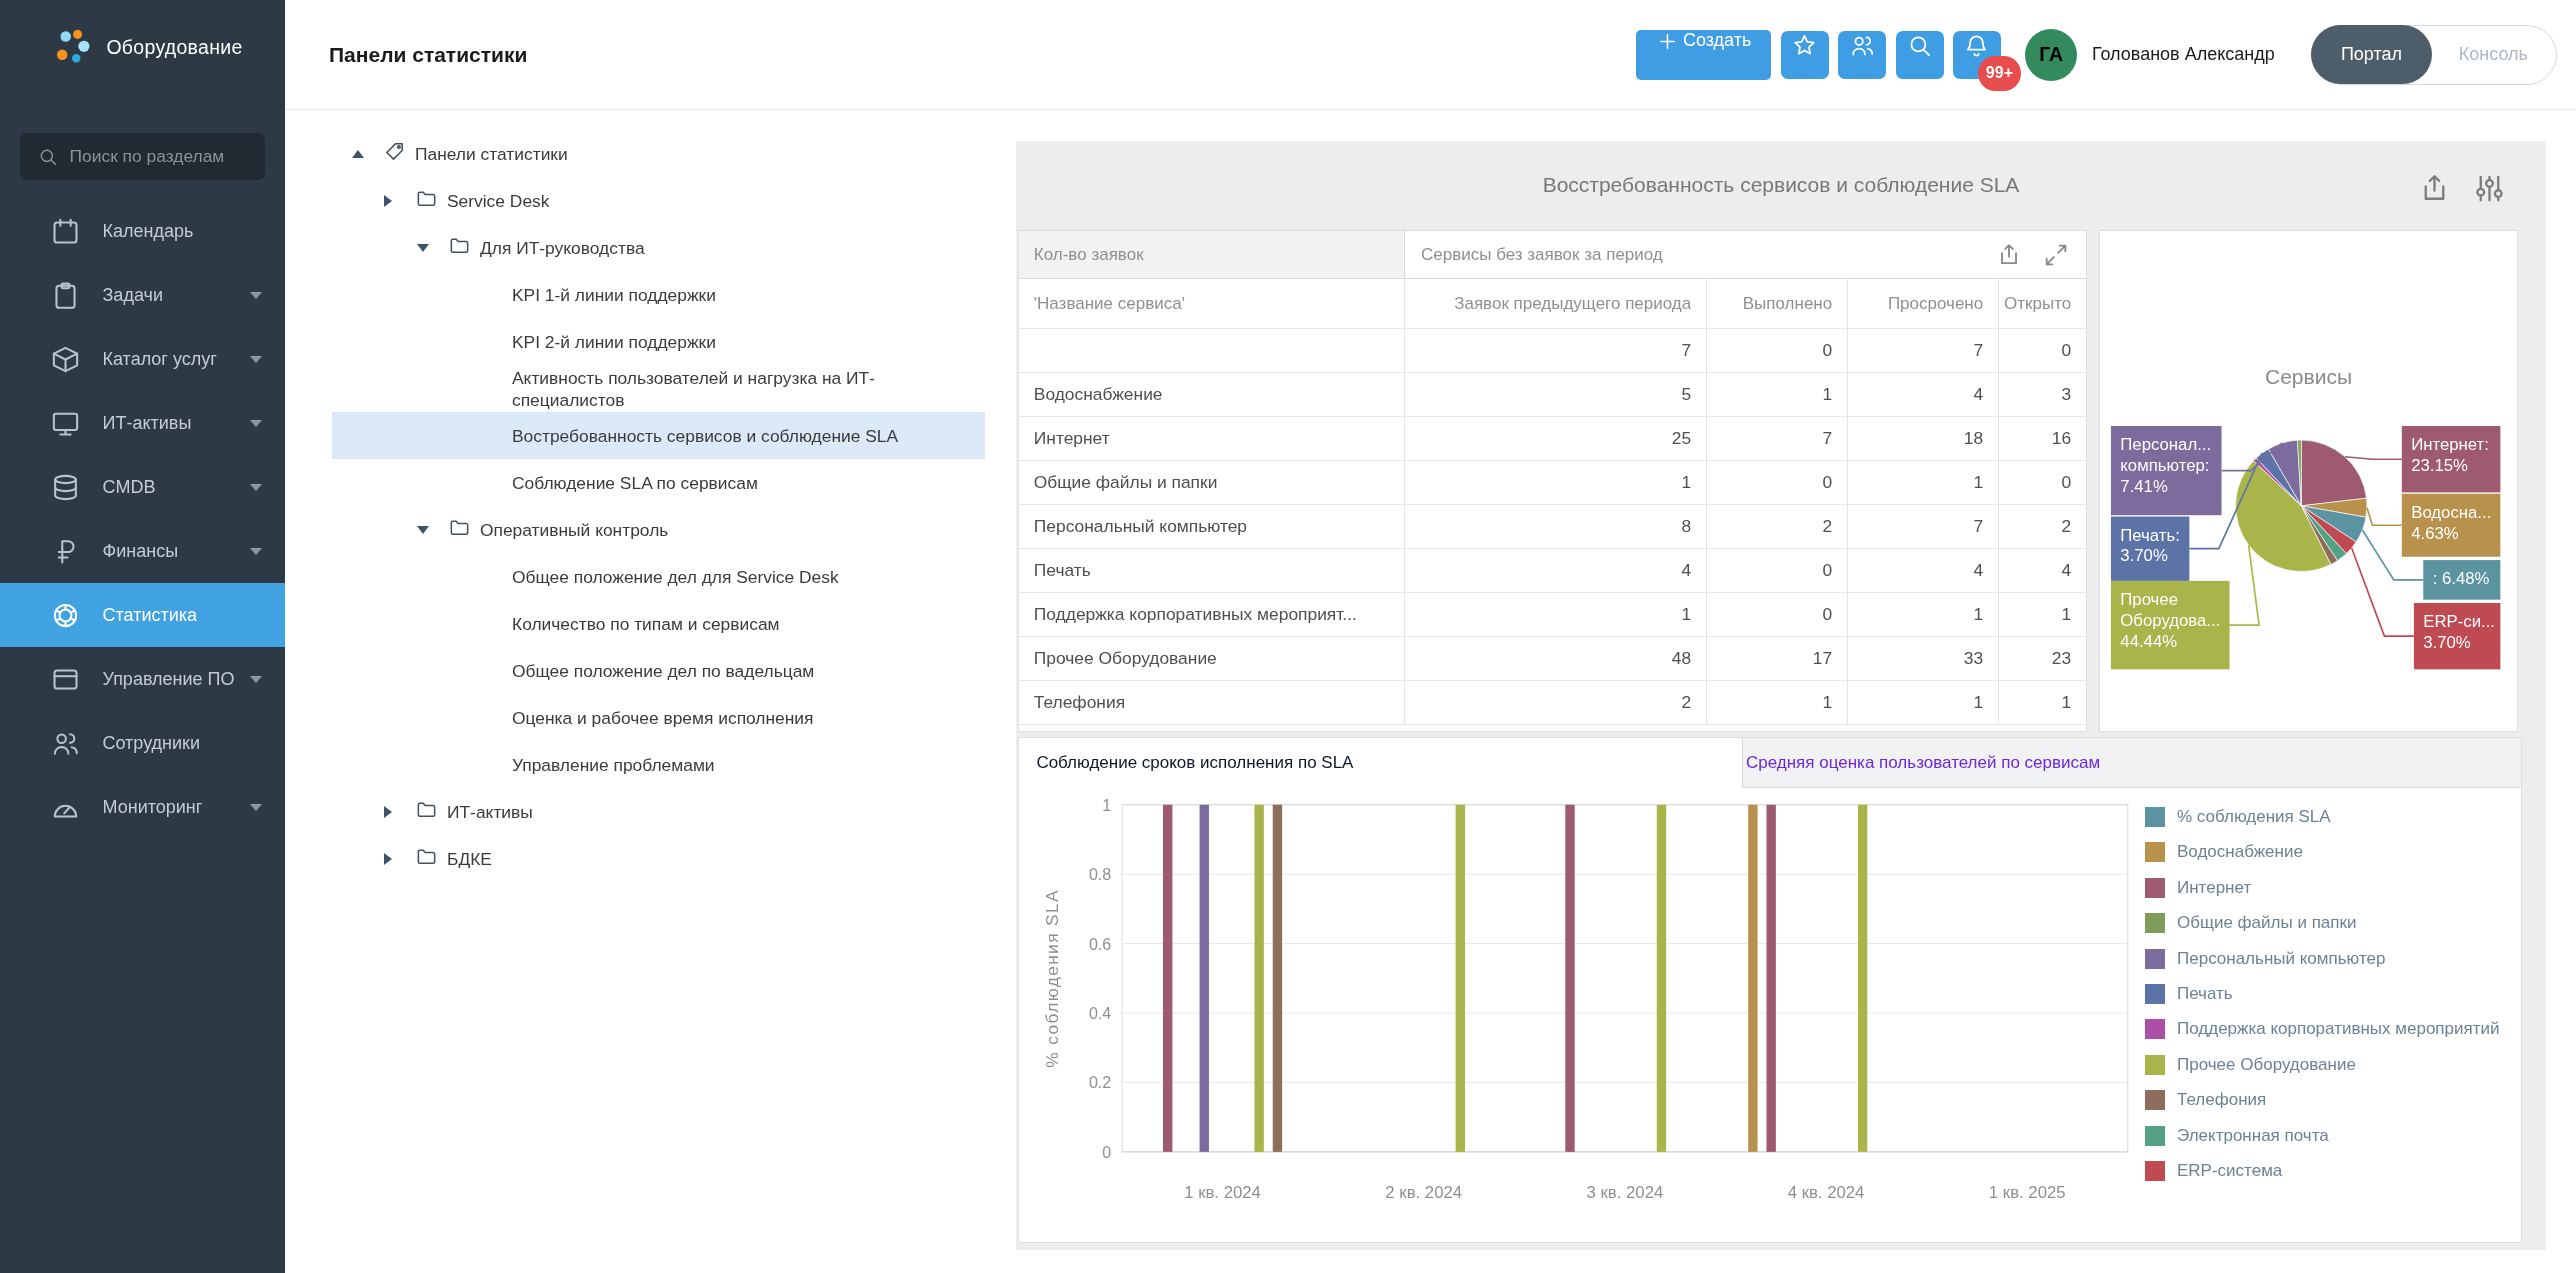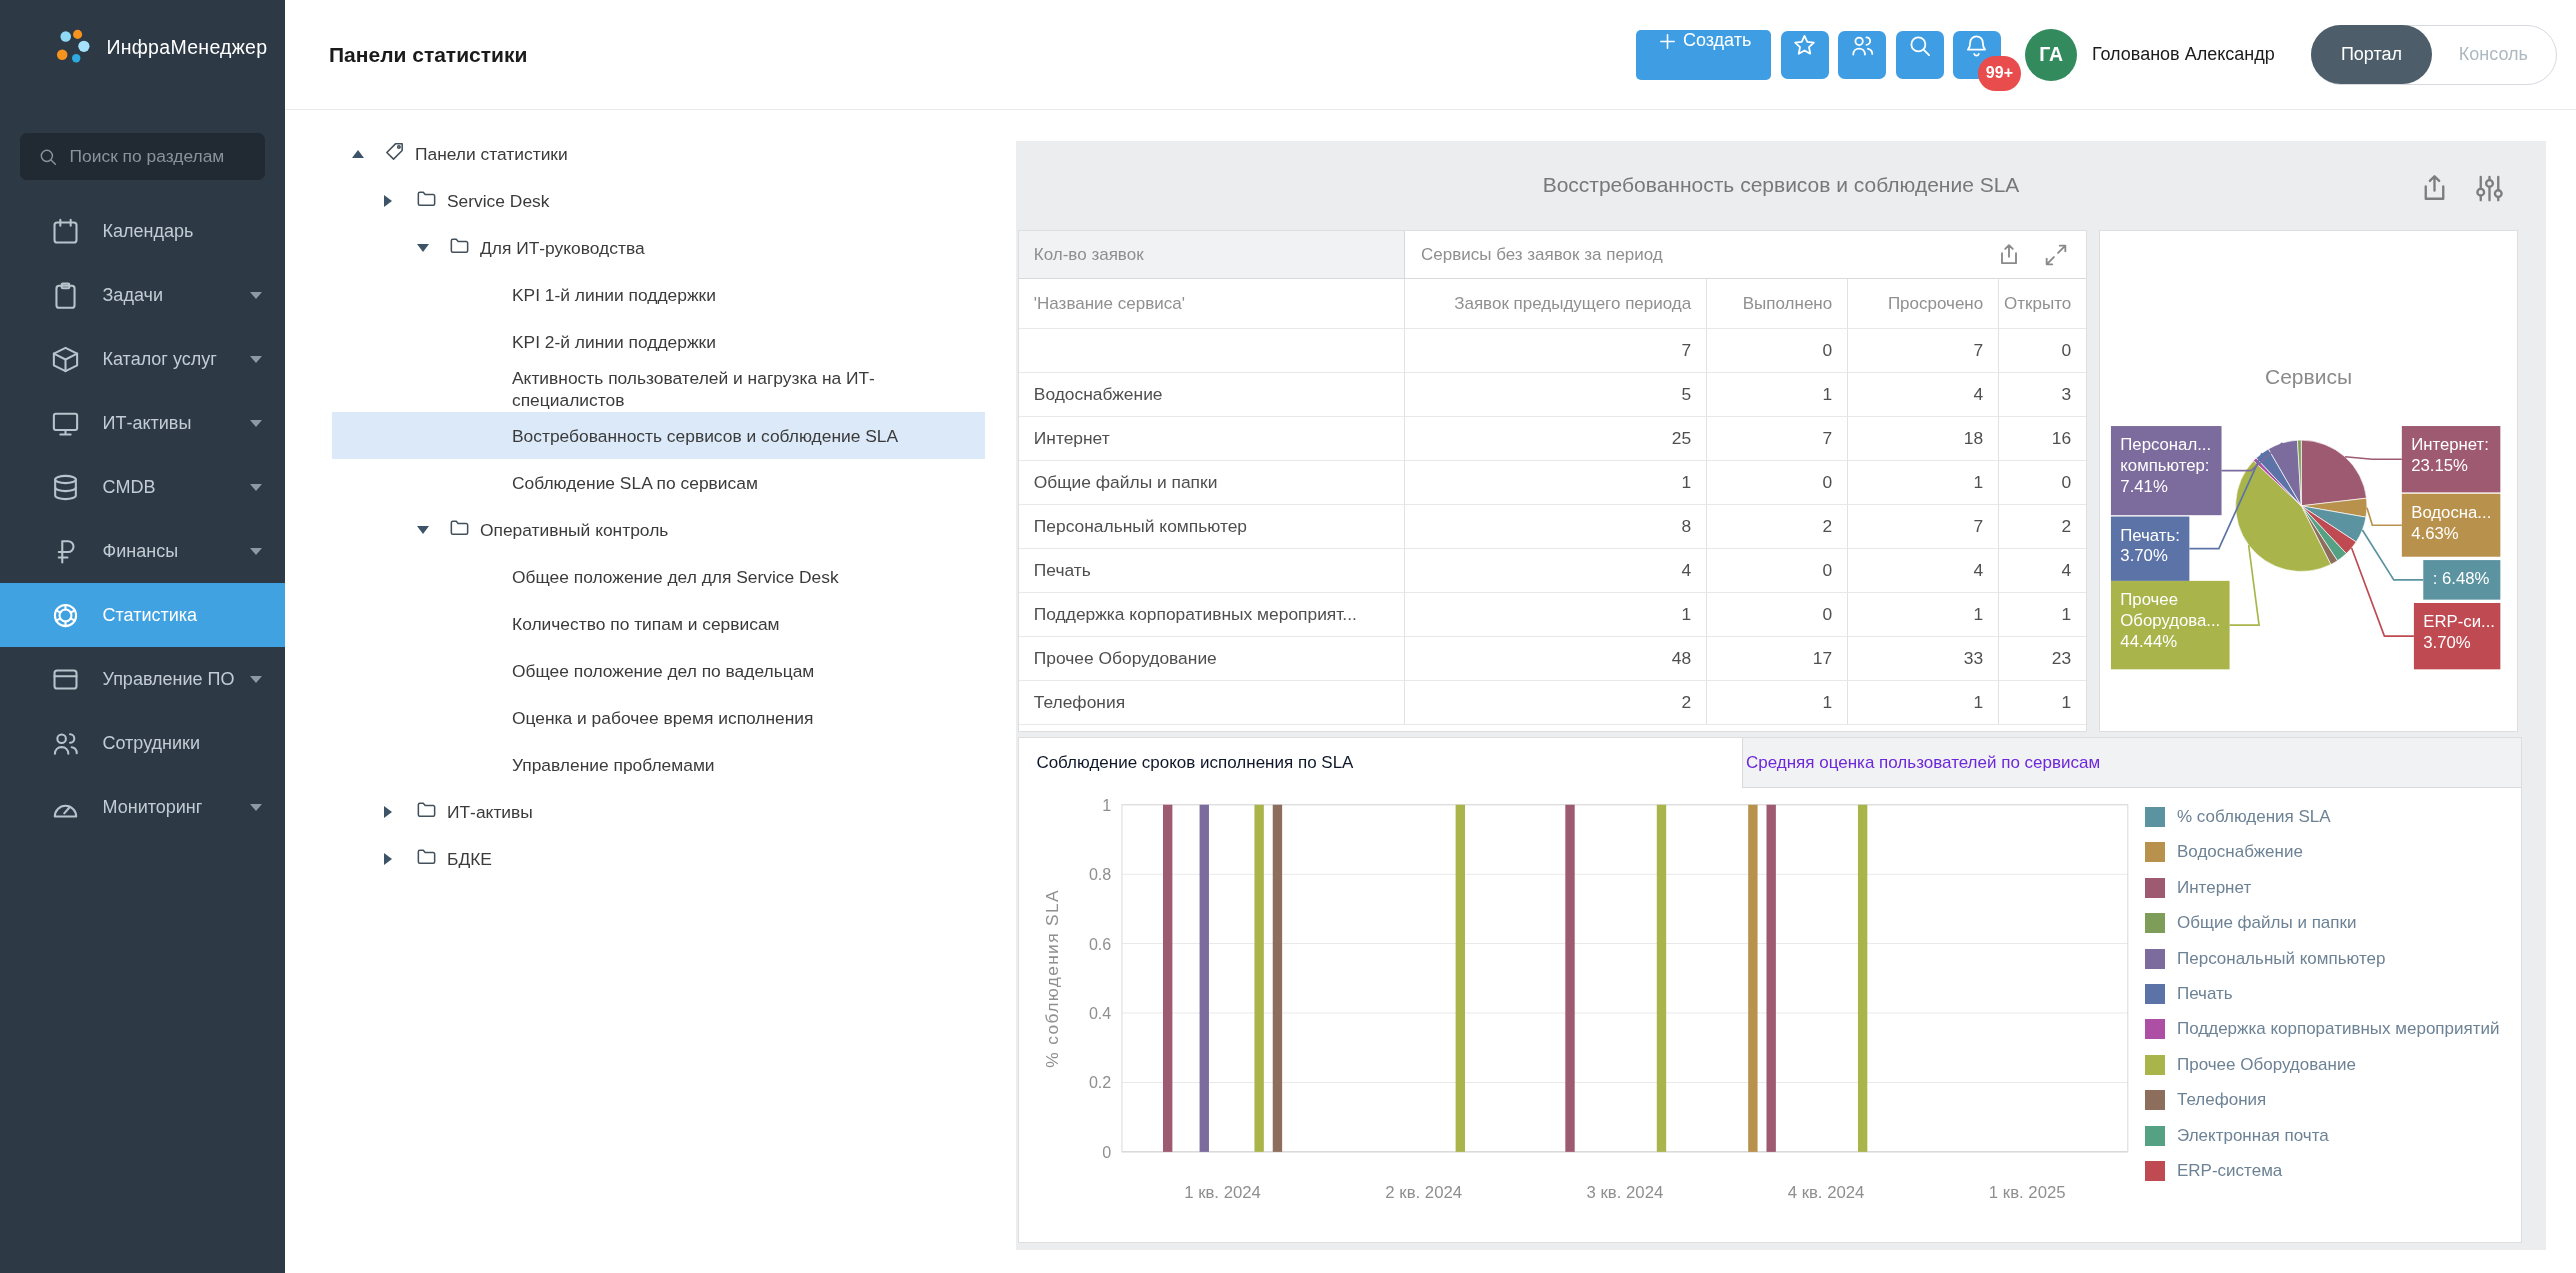--- a/index.html
+++ b/index.html
@@ -30,21 +30,21 @@
   .page-title{font-size:21px;font-weight:700;color:#1b1b1b}
   .topbar-right{margin-left:auto;display:flex;align-items:center;gap:9.4px}
   .btn-create{height:50px;padding:0 20px;background:#3f9ee3;border:none;border-radius:5px;color:#fff;font-size:18px;
       display:flex;align-items:flex-start;gap:4px;cursor:pointer;font-family:inherit}
   .btn-create .pl-icon{width:23px;height:23px}
   .icon-btn{width:48px;height:48px;background:#3f9ee3;border:none;border-radius:6.7px;display:flex;
       justify-content:center;position:relative;cursor:pointer}
   .icon-btn .tb-icon{width:27px;height:27px;color:#fff}
   .badge{position:absolute;right:-20px;bottom:-12px;min-width:43px;height:35px;border-radius:17.4px;background:#e84c4c;
       color:#fff;font-size:16px;font-weight:700;display:flex;align-items:center;justify-content:center;padding:0 6.7px;box-sizing:border-box}
-  .avatar{width:52px;height:52px;border-radius:50%;background:#338a5d;color:#ffffff;font-size:19.5px;font-weight:700;
+  .avatar{width:52px;height:52px;border-radius:50%;background:#338a5d;color:#000000;font-size:19.5px;font-weight:700;
       display:flex;align-items:center;justify-content:center;margin-left:14.8px;flex:none;cursor:pointer}
   .user-name{font-size:18px;color:#1b1b1b;margin:0 27px 0 5.4px;white-space:nowrap}
   .toggle{height:60px;border-radius:30px;background:#fff;border:1.3px solid #d6dade;display:flex;align-items:center;box-sizing:border-box}
   .seg-portal{height:59px;margin:-0.7px;border-radius:29.5px;background:#4d5d6a;color:#fff;display:flex;align-items:center;
       padding:0 29.5px;font-size:18px;cursor:pointer}
   .seg-console{color:#aeb8c0;font-size:18px;padding:0 28px;cursor:pointer}
   
   .tree{position:absolute;left:285px;top:111px;width:720px;height:1162px;background:#fff;padding-top:19px;box-sizing:border-box}
   .tree-row{display:flex;align-items:center;min-height:47px;margin:0 20px 0 47px;font-size:17.4px;color:#3b3b3b;
       cursor:pointer;box-sizing:border-box;line-height:22px;padding-right:24px}
@@ -94,21 +94,21 @@
 
 <aside class="sidebar">
   <div class="logo-row">
     <svg width="42" height="40" viewBox="0 0 60 56">
       <circle cx="21" cy="13" r="7.5" fill="#8fd9f7"></circle>
       <circle cx="38" cy="10" r="6.5" fill="#f6921e"></circle>
       <circle cx="47" cy="27" r="8" fill="#a5e1fb"></circle>
       <circle cx="36" cy="44" r="6" fill="#2fa9e1"></circle>
       <circle cx="16" cy="39" r="7.5" fill="#f6921e"></circle>
     </svg>
-    <span class="brand">ИнфраМенеджер</span>
+    <span class="brand">Оборудование</span>
   </div>
   <div class="search-box">
     <span class="s-icon"><svg viewBox="0 0 24 24" fill="none" stroke="currentColor" stroke-width="1.6" stroke-linecap="round" stroke-linejoin="round" width="100%" height="100%">
           <circle cx="11" cy="11" r="6.2"></circle>
           <path d="M15.6 15.6 20.5 20.5"></path>
         </svg></span>
     <span>Поиск по разделам</span>
   </div>
   <nav class="menu" id="menu">
       <div class="menu-item">

